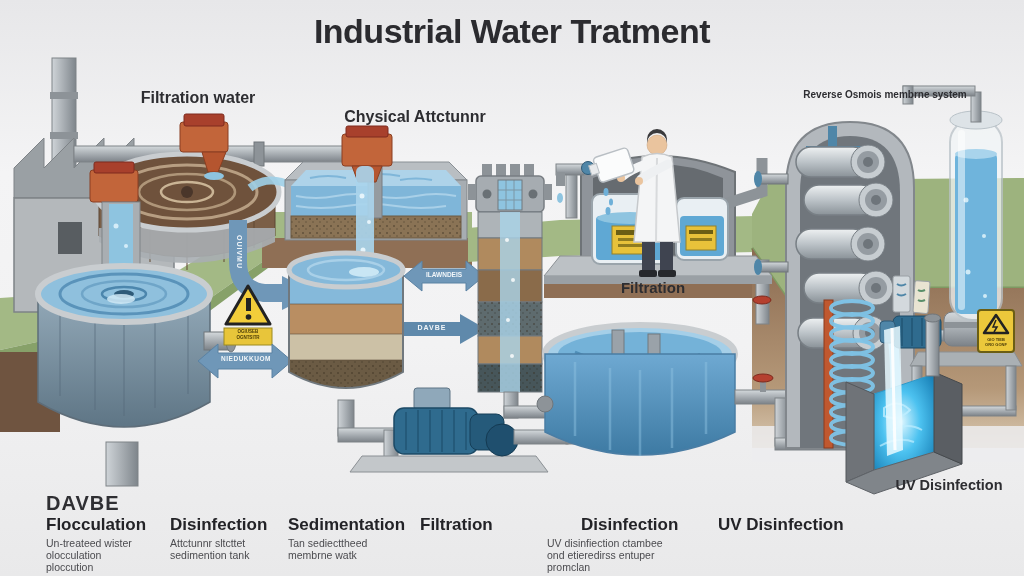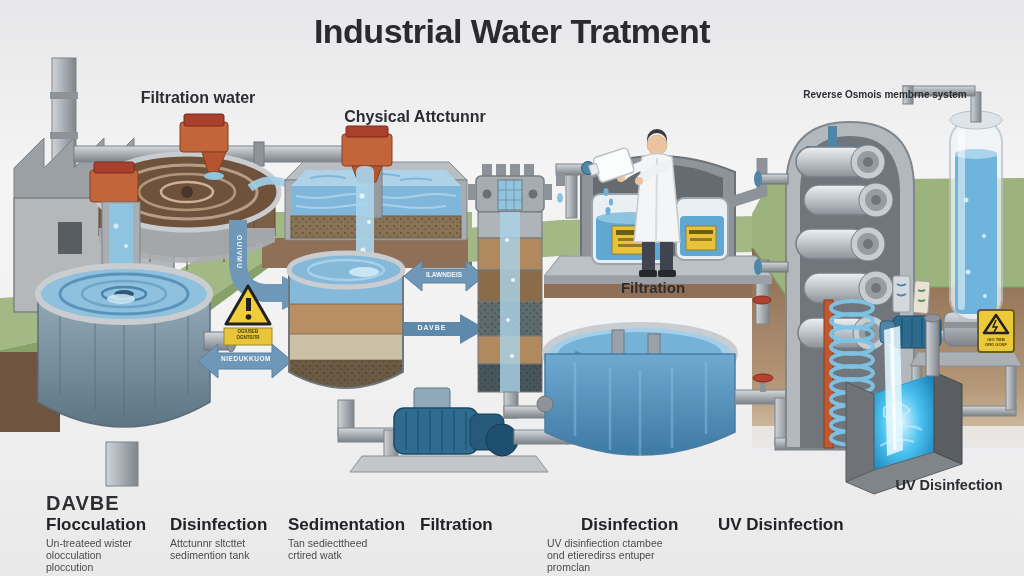--- a/index.html
+++ b/index.html
@@ -455,21 +455,21 @@
 
 <div class="term" style="left:46px">Flocculation</div>
 <div class="desc" style="left:46px;width:122px">Un-treateed wister
 olocculation
 ploccution</div>
 <div class="term" style="left:170px">Disinfection</div>
 <div class="desc" style="left:170px;width:112px">Attctunnr sltcttet
 sedimention tank</div>
 <div class="term" style="left:288px">Sedimentation</div>
 <div class="desc" style="left:288px;width:120px">Tan sediecttheed
-crtired watk</div>
+membrne watk</div>
 <div class="term" style="left:420px">Filtration</div>
 <div class="term" style="left:581px">Disinfection</div>
 <div class="desc" style="left:547px;width:150px">UV disinfiection ctambee
 ond etieredirss entuper
 promclan</div>
 <div class="term" style="left:718px">UV Disinfection</div>
 <div class="desc" style="left:718px;width:130px"></div>
 
 </div>
 

